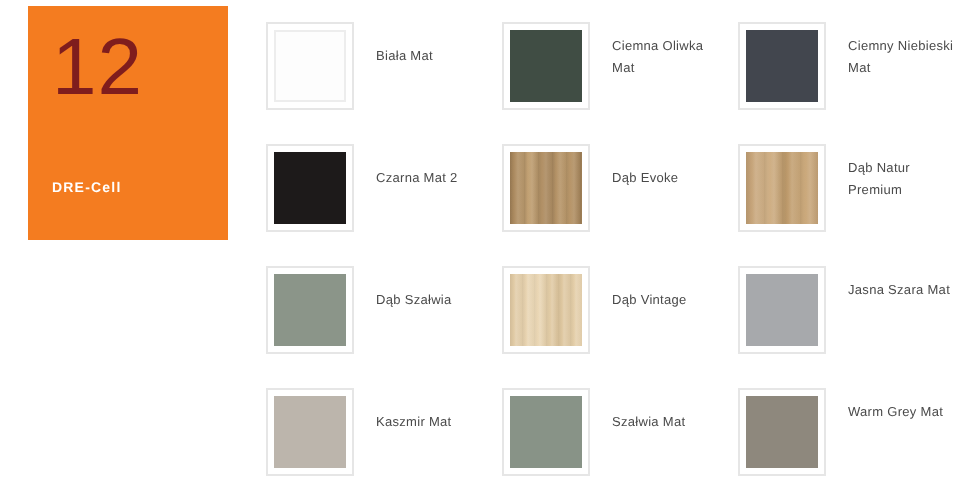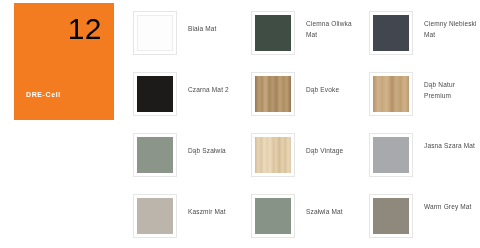--- a/index.html
+++ b/index.html
@@ -33,27 +33,26 @@
     height: 117px;
     background: #f47c20;
     color: #ffffff;
     box-sizing: border-box;
     padding: 8px 12px 10px 12px;
     display: flex;
     flex-direction: column;
     justify-content: space-between;
   }
   #brand-number {
-    font-size: 30px;
+    font-size: 40px;
     line-height: 1;
     font-weight: 300;
     letter-spacing: 0.5px;
-    color: #000000;
+    color: #7f1d1d;
     margin-top: 3px;
-    text-align: right;
   }
   #brand-label {
     font-size: 7px;
     font-weight: bold;
     letter-spacing: 0.6px;
     color: #ffffff;
     margin-bottom: 12px;
   }
 
   

